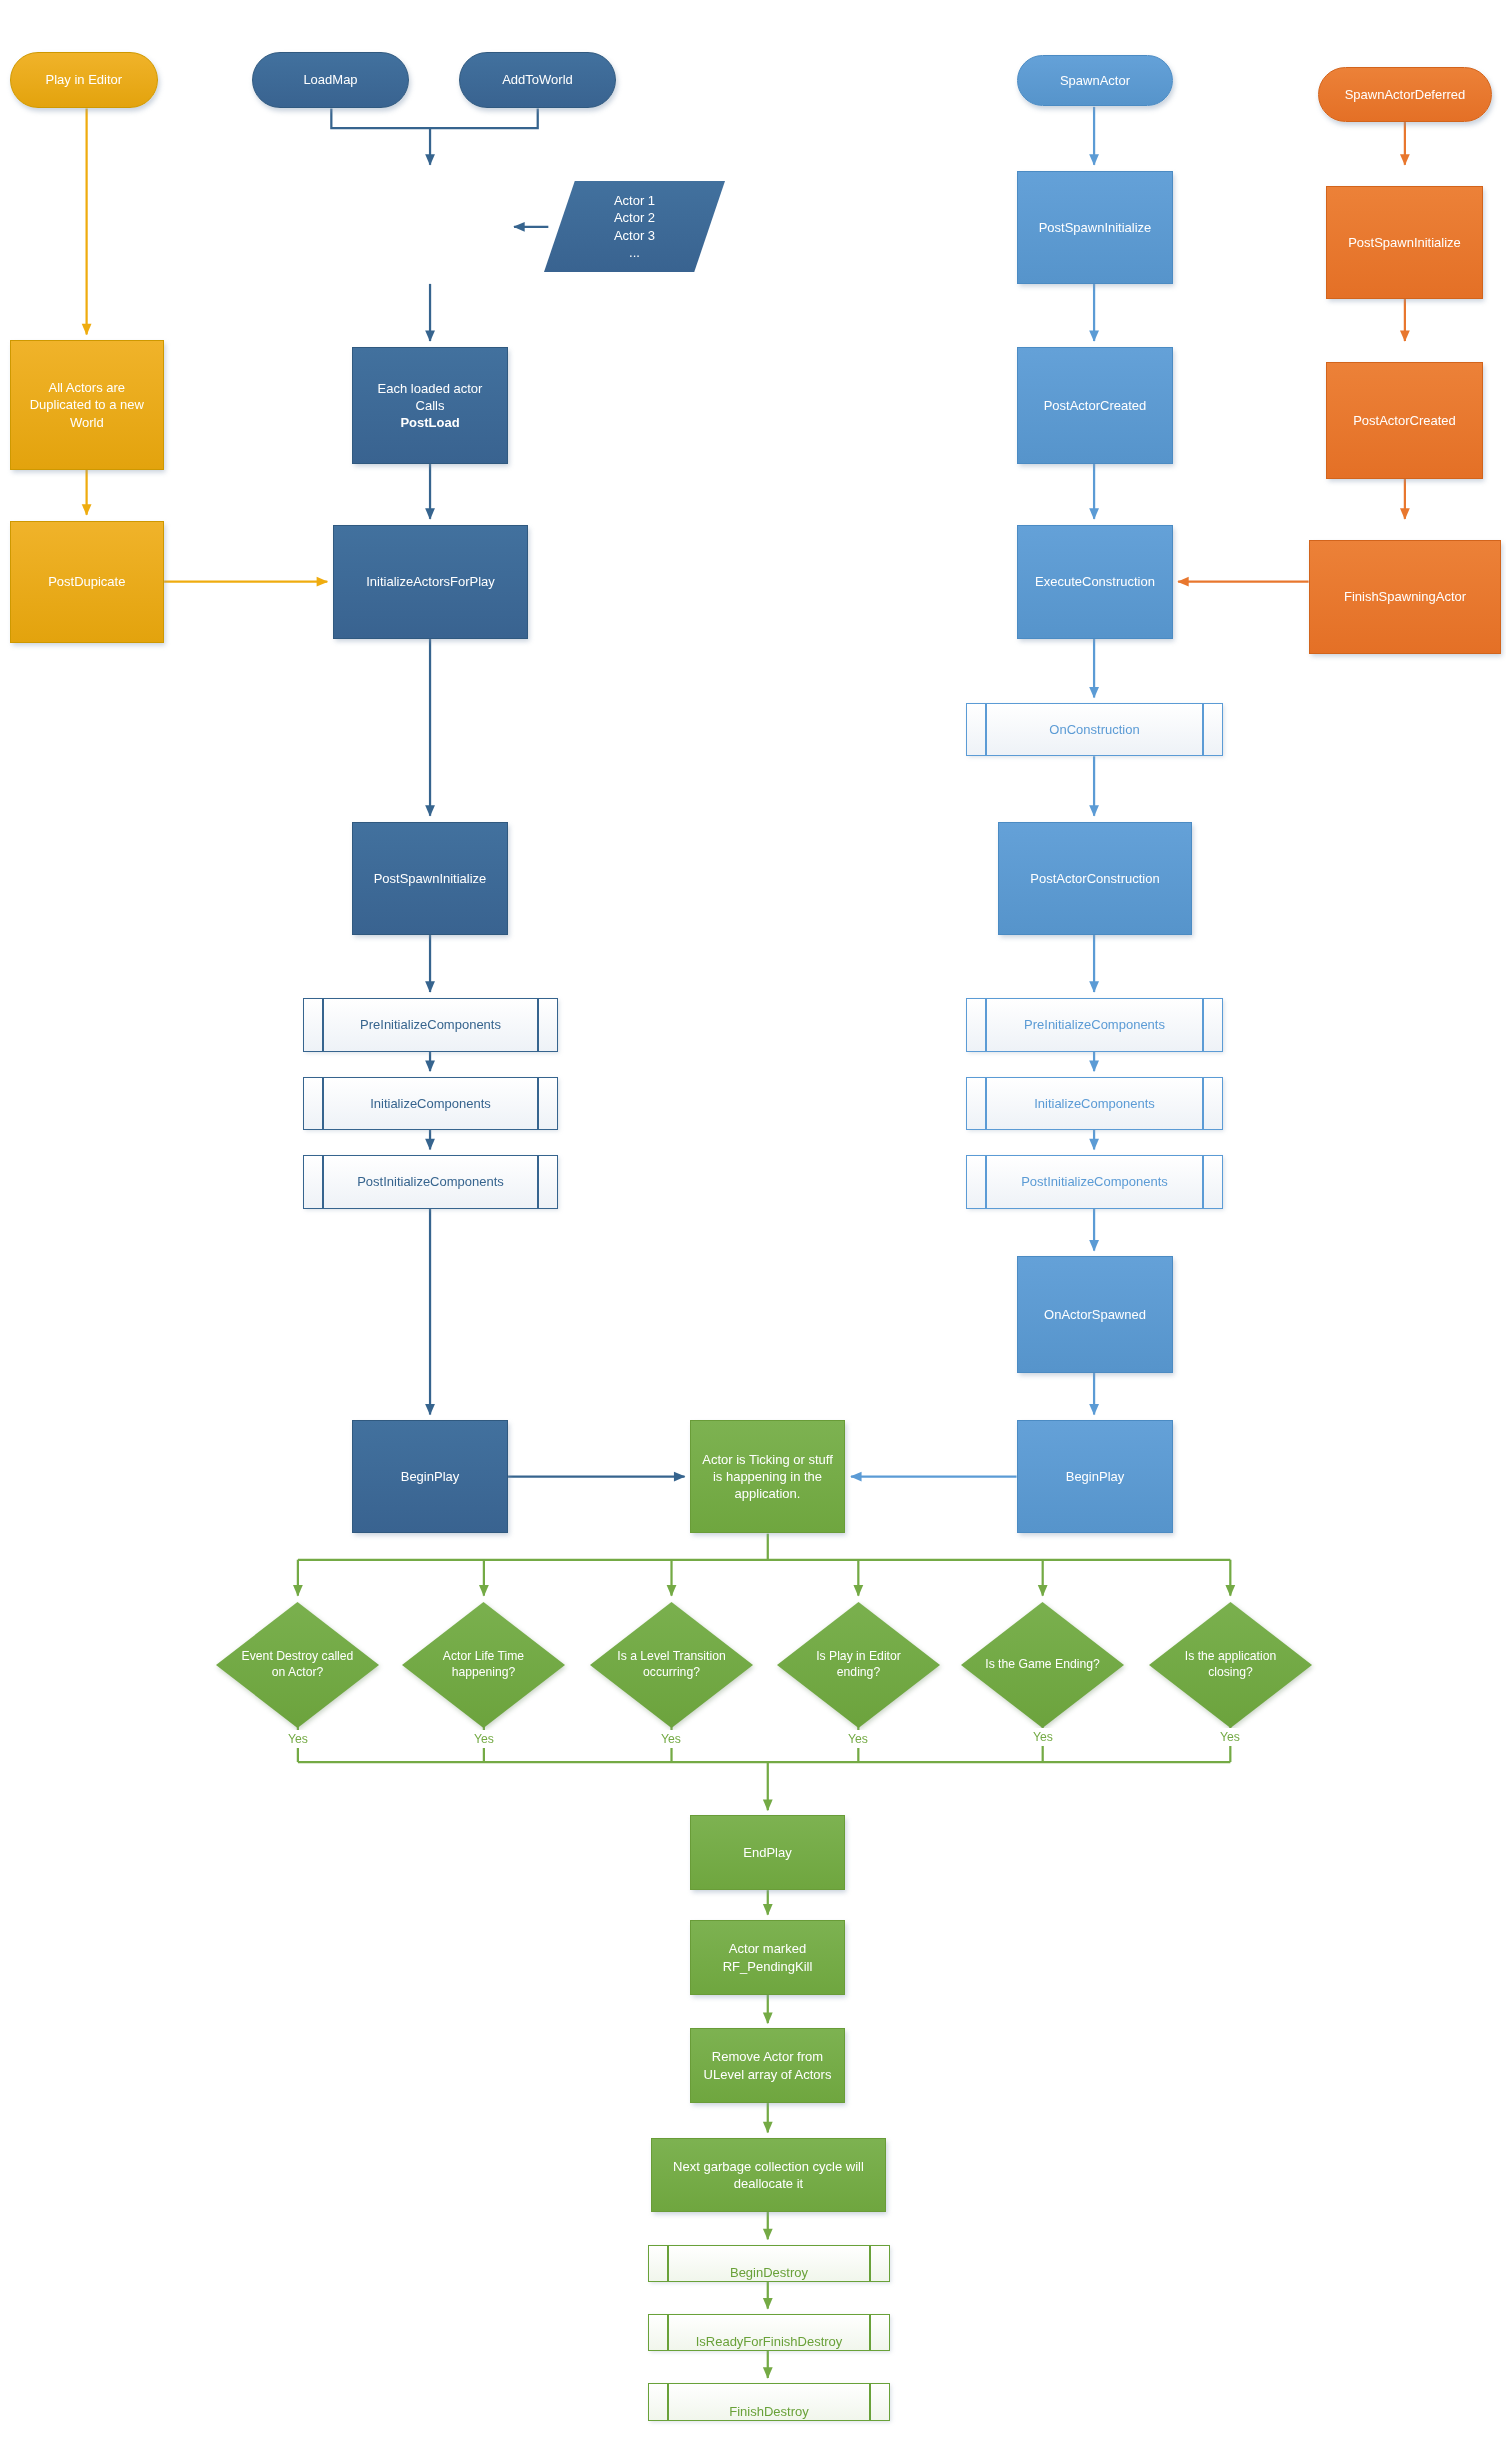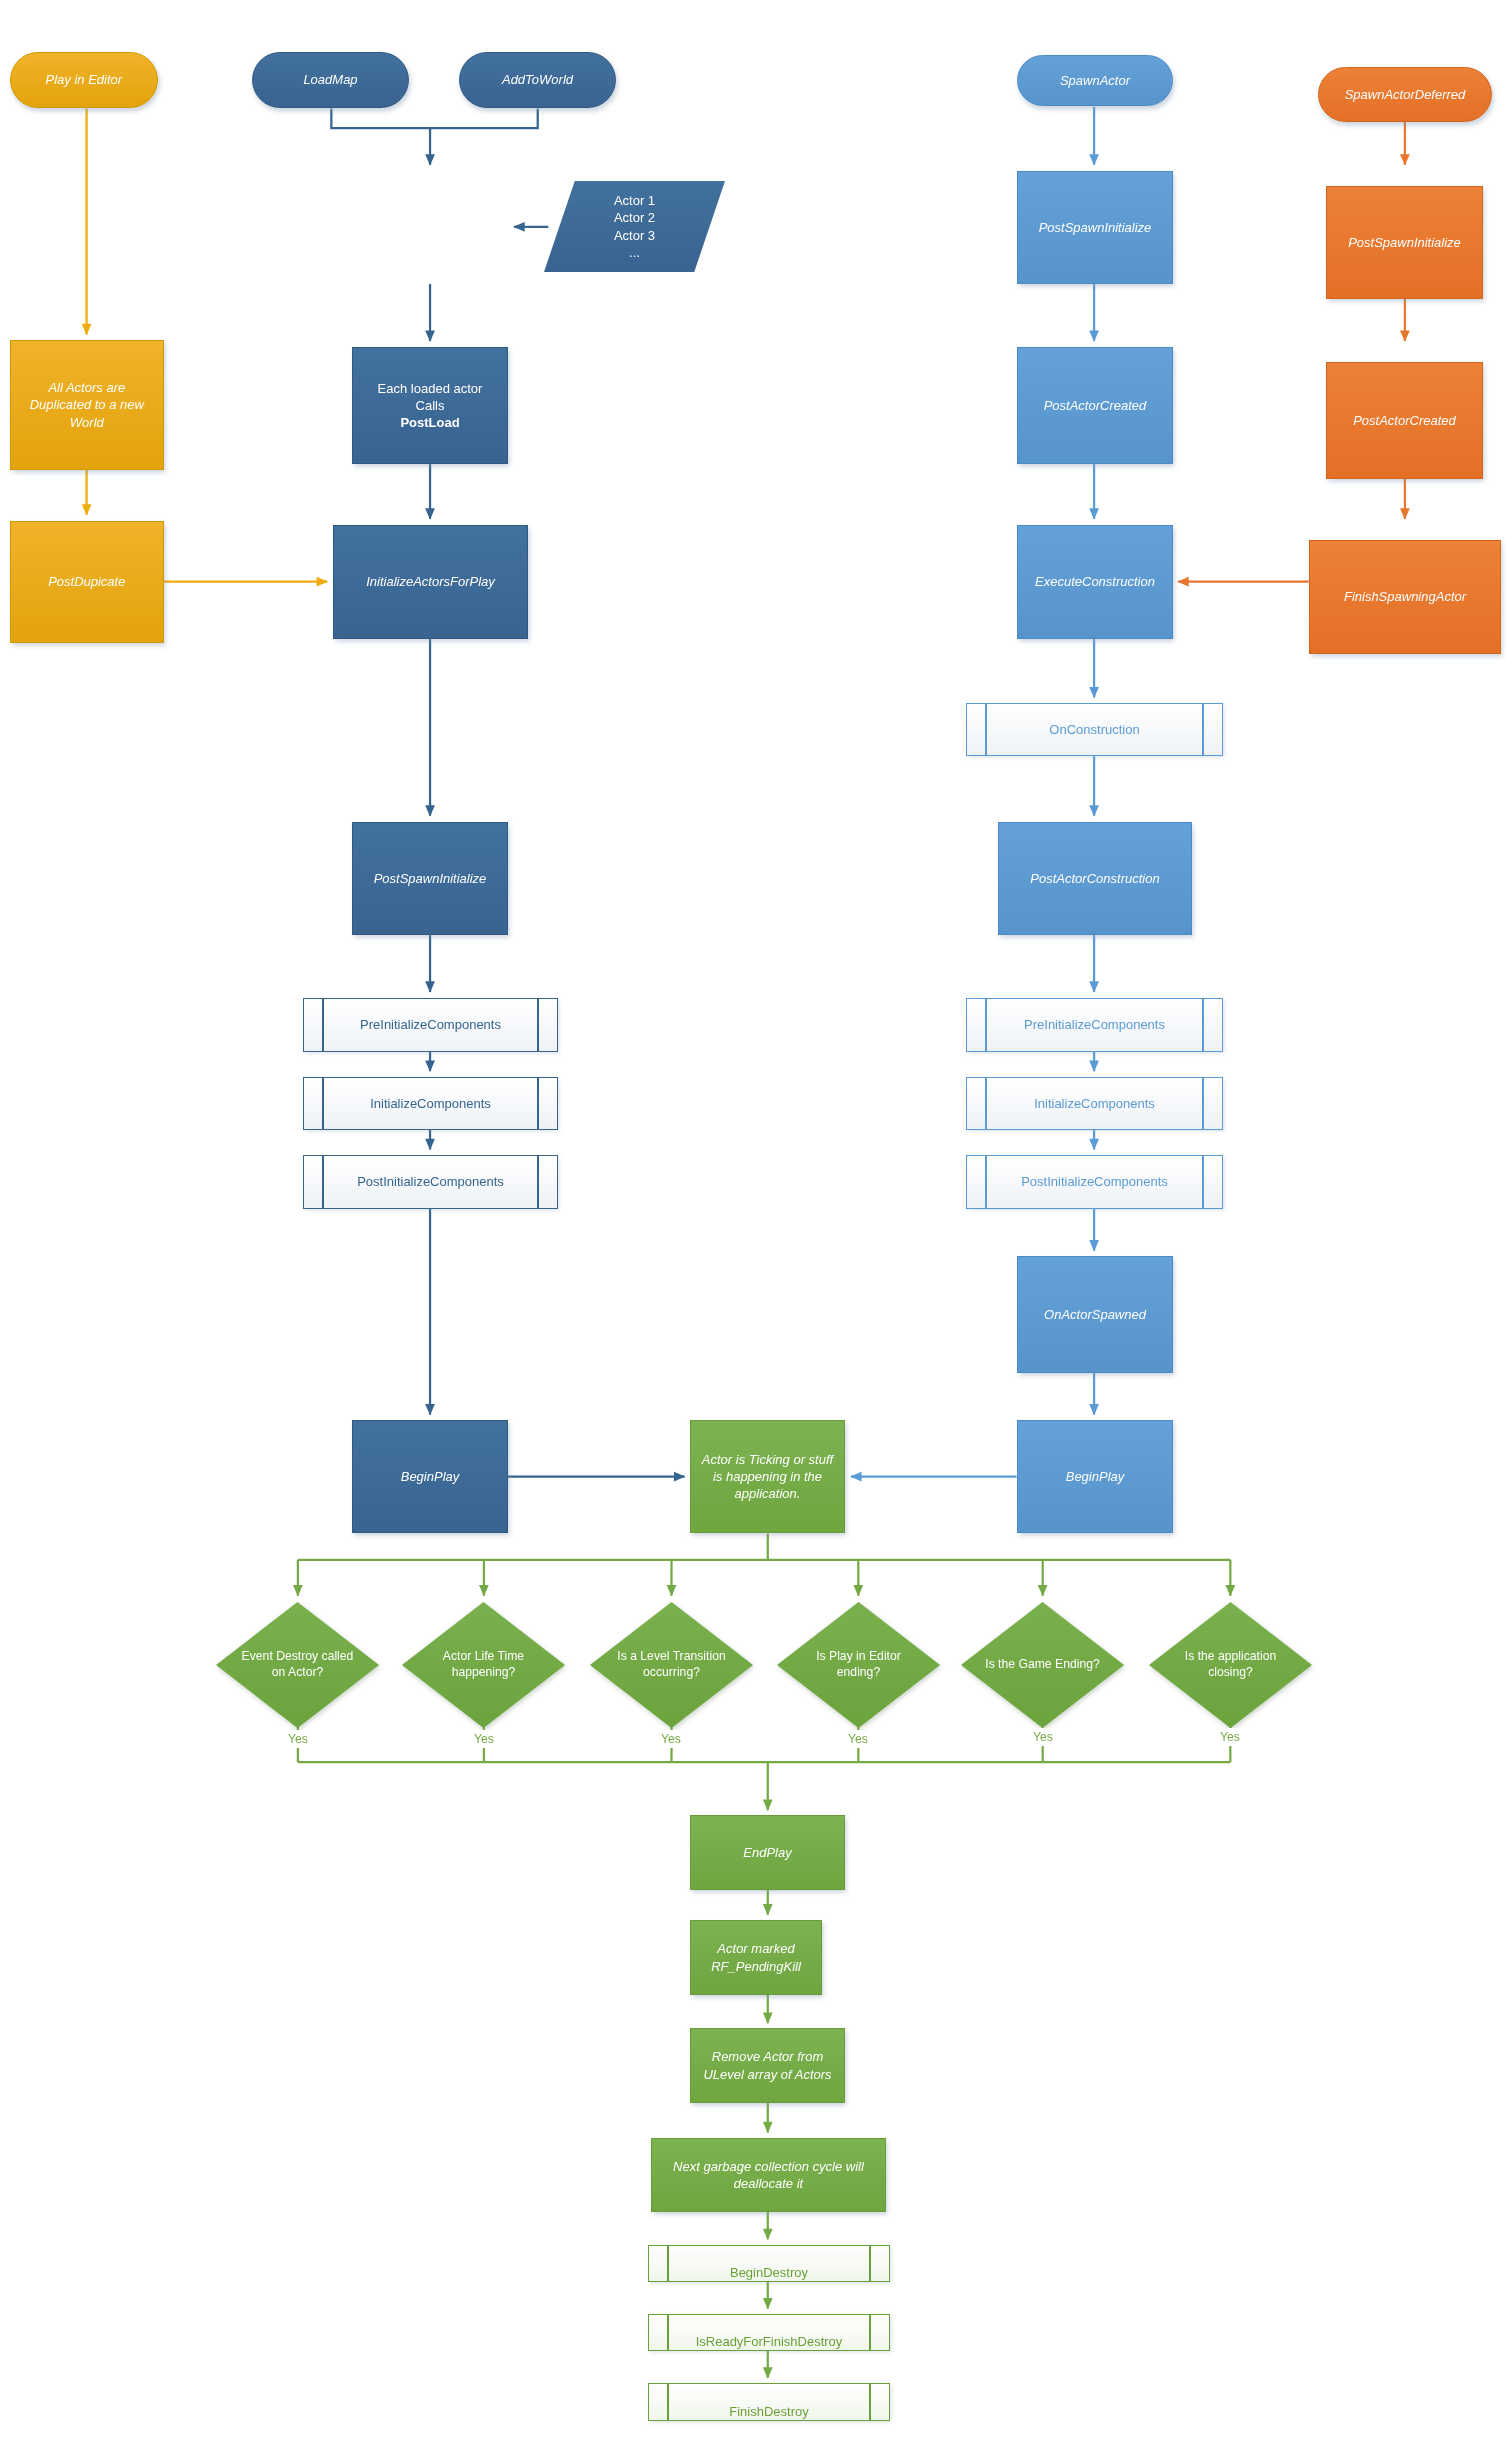--- a/index.html
+++ b/index.html
@@ -32,21 +32,21 @@
   .diamond span{width:78%;}
   
   .para{background:linear-gradient(180deg,#42719E 0%,#396390 100%);
         clip-path:polygon(17% 0,100% 0,83% 100%,0 100%);
         filter:drop-shadow(1.6px 2.4px 2.4px rgba(135,155,180,.5));}
   .para .lines span{display:block;}
   .lines span{display:block;}
   .b{font-weight:700;}
   .yes{position:absolute;width:42px;text-align:center;background:#ffffff;color:#74AA45;
        font-size:12.2px;line-height:18px;}
-  .pad{padding:3.3px 6.5px;font-style:italic;}
+  .pad{padding:3.3px 6.5px;}
 </style>
 </head>
 <body>
 
 <div id="canvas">
 
   <svg class="wires" width="1507" height="2462" viewBox="0 0 1847 3018">
     <defs>
       <marker id="ah-y" markerUnits="userSpaceOnUse" markerWidth="16" markerHeight="14" refX="14" refY="7" orient="auto">
           <path d="M1,1 L15,7 L1,13 Z" fill="#EFAC0F"></path>
@@ -272,21 +272,21 @@
   <span class="yes" style="left:277px;top:1730px">Yes</span>
   <span class="yes" style="left:463px;top:1730px">Yes</span>
   <span class="yes" style="left:650px;top:1730px">Yes</span>
   <span class="yes" style="left:837px;top:1730px">Yes</span>
   <span class="yes" style="left:1022px;top:1728px">Yes</span>
   <span class="yes" style="left:1209px;top:1728px">Yes</span>
 
   <div class="node rect green" style="left:690px;top:1815px;width:155px;height:75px">
       <span class="pad">EndPlay</span>
     </div>
-  <div class="node rect green" style="left:690px;top:1920px;width:132px;height:75px">
+  <div class="node rect green" style="left:690px;top:1920px;width:155px;height:75px">
       <span class="pad">Actor marked RF_PendingKill</span>
     </div>
   <div class="node rect green" style="left:690px;top:2028px;width:155px;height:75px">
       <span class="pad">Remove Actor from ULevel array of Actors</span>
     </div>
   <div class="node rect green" style="left:651px;top:2138px;width:235px;height:74px">
       <span class="pad">Next garbage collection cycle will deallocate it</span>
     </div>
   <div class="node sub sub-green" style="left:648px;top:2245px;width:242px;height:37px">
       <span>BeginDestroy</span>

